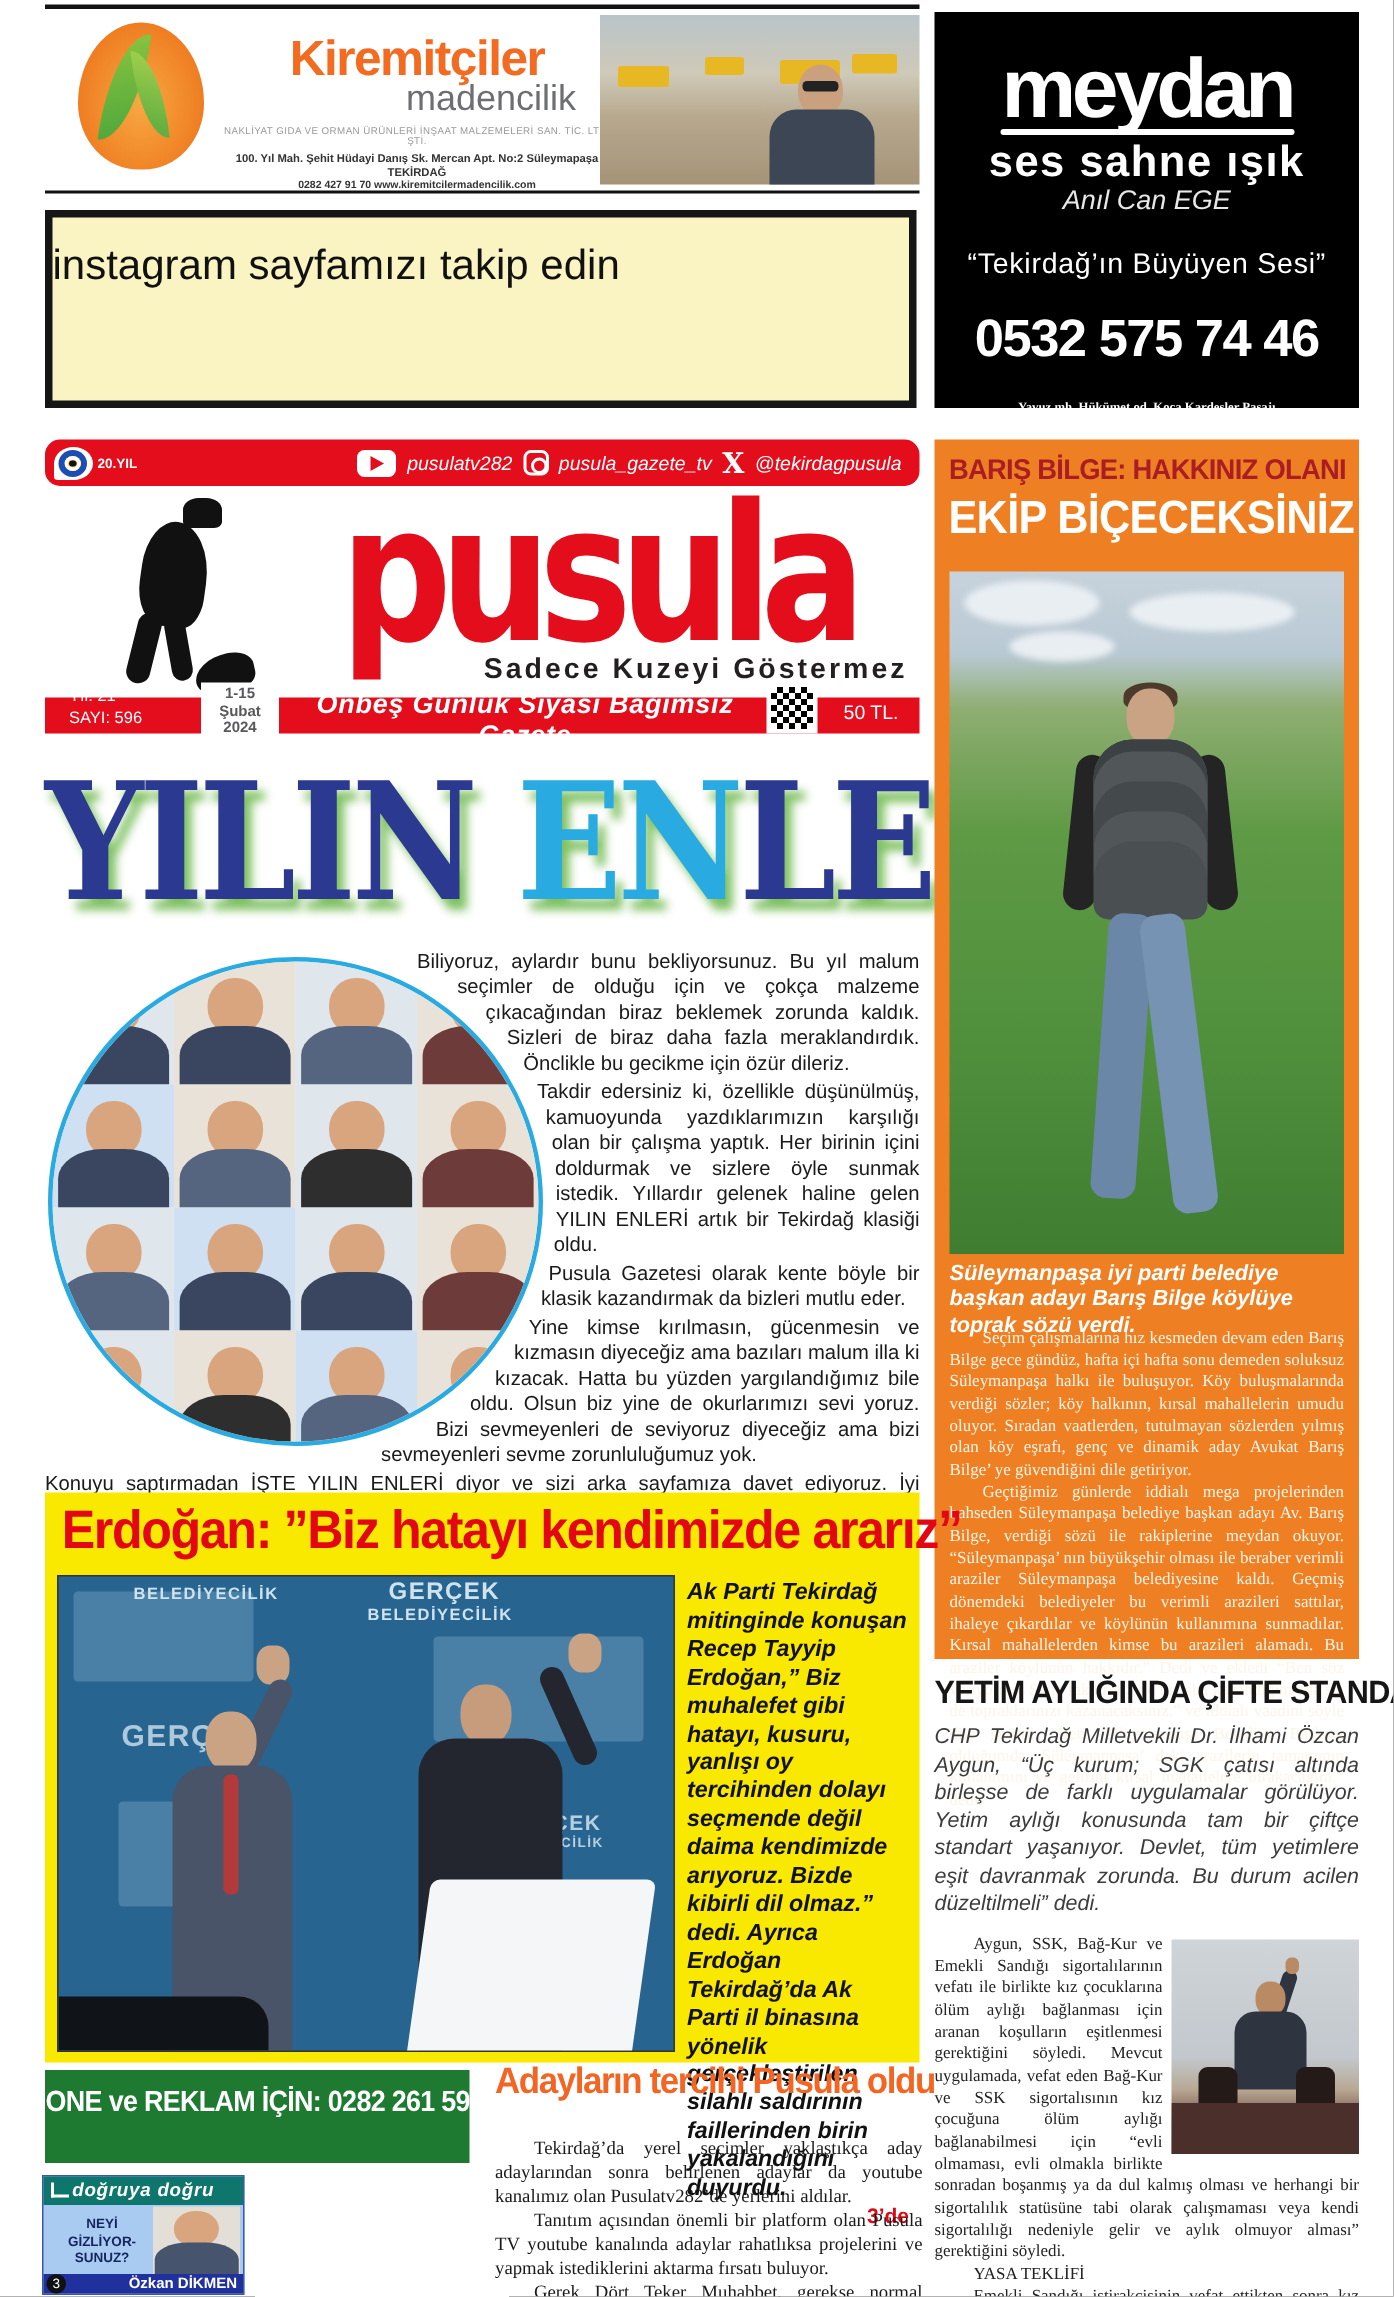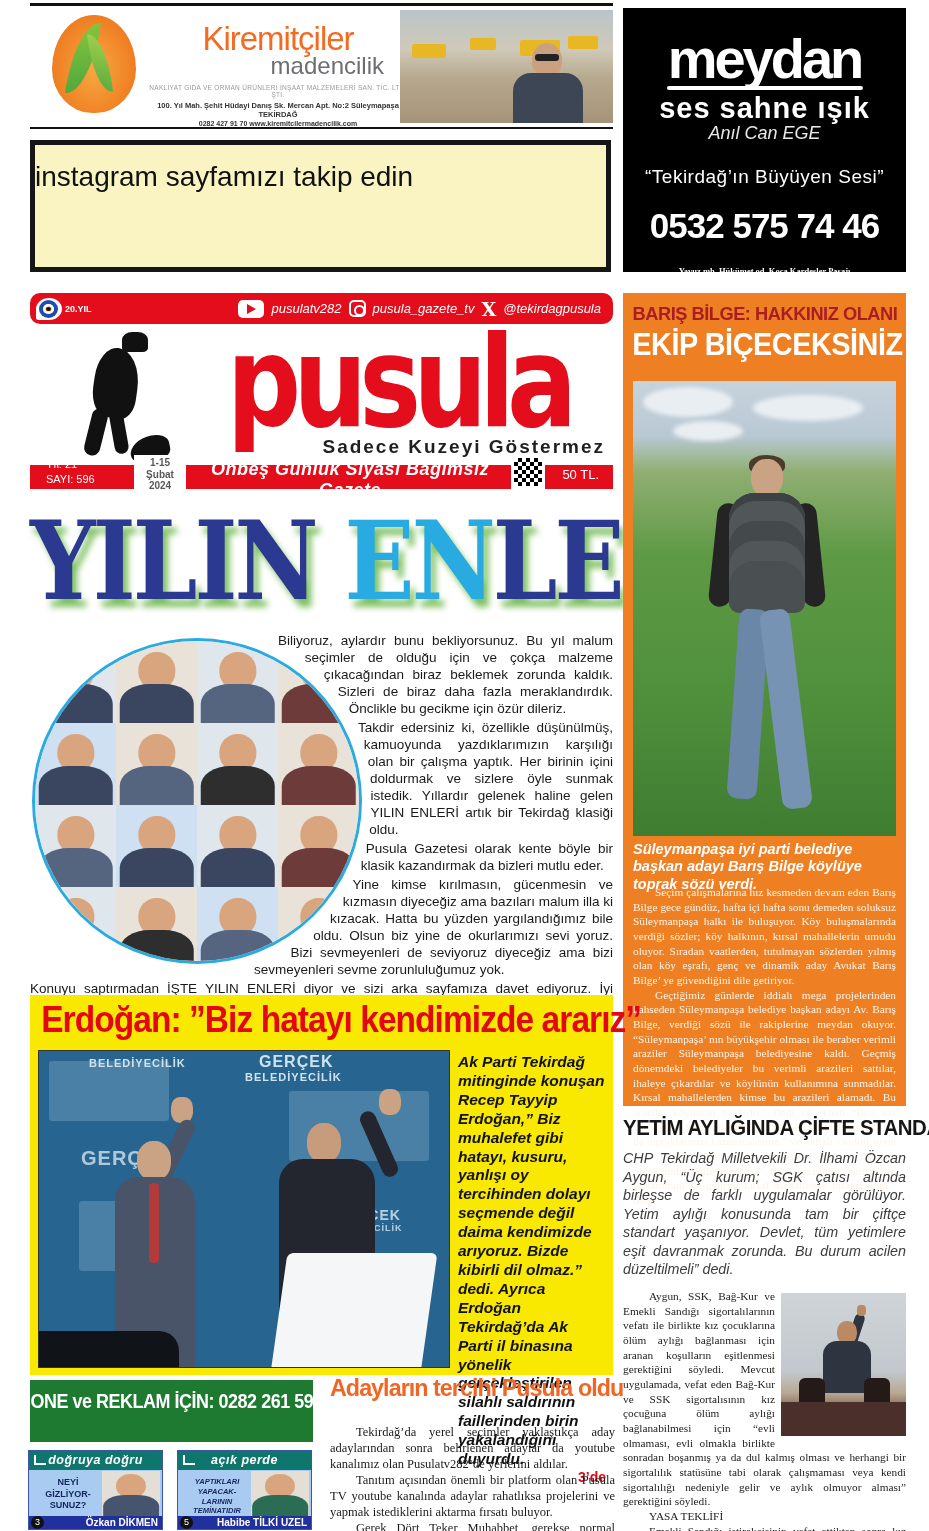--- a/index.html
+++ b/index.html
@@ -18,21 +18,21 @@
   #ad-kiremitciler { left:30px; top:8px; width:583px; height:117px; background:#fff; display:flex; }
   .kir-logo { width:100px; height:104px; margin:5px 0 0 14px; position:relative; }
   .kir-flame { position:absolute; left:8px; top:2px; width:84px; height:98px;
     background:radial-gradient(ellipse at 50% 55%, #f7a941 0%, #ef7d22 70%, #e96c17 100%);
     border-radius:50% 50% 48% 48% / 55% 55% 45% 45%; }
   .kir-leaf1 { position:absolute; left:26px; top:8px; width:26px; height:74px; background:linear-gradient(160deg,#8dc63f,#4ba53c);
     border-radius:100% 0 100% 0; transform:rotate(8deg); }
   .kir-leaf2 { position:absolute; left:46px; top:20px; width:20px; height:60px; background:linear-gradient(200deg,#a6d24e,#57a83e);
     border-radius:0 100% 0 100%; transform:rotate(-6deg); }
   .kir-text { width:268px; padding-top:12px; text-align:center; }
-  .kir-title { font-size:33px; font-weight:normal; color:#f26b21; letter-spacing:-1px; }
+  .kir-title { font-size:33px; font-weight:bold; color:#f26b21; letter-spacing:-1px; }
   .kir-sub { font-size:24px; color:#6d6e71; margin-top:-6px; text-align:right; padding-right:28px; }
   .kir-line1 { font-size:6.5px; color:#9a9a9a; margin-top:4px; letter-spacing:.3px; }
   .kir-line2 { font-size:7.5px; color:#333; font-weight:bold; margin-top:3px; }
   .kir-line3 { font-size:7px; color:#333; font-weight:bold; margin-top:1px; }
   .kir-photo { position:absolute; right:0; top:2px; width:213px; height:113px; overflow:hidden;
     background:linear-gradient(180deg,#b9c4c9 0%,#cfc9b8 35%,#b7a98e 60%,#a59377 100%); }
   .quarry-machine { position:absolute; background:#e8b824; border-radius:2px; }
   .quarry-man { position:absolute; right:28px; bottom:-4px; width:74px; height:84px; }
   .quarry-man .head { position:absolute; left:21px; top:0; width:30px; height:34px; background:#caa07e; border-radius:50% 50% 45% 45%; }
   .quarry-man .glasses { position:absolute; left:24px; top:11px; width:24px; height:7px; background:#222; border-radius:3px; }
@@ -400,28 +400,20 @@
 
   <div class="colbox" style="left:28px;">
     <div class="col-header">doğruya doğru</div>
     <div class="col-bracket"></div>
     <div class="col-title">NEYİ GİZLİYOR- SUNUZ?</div>
     <div class="col-photo"></div>
     <div class="col-footer">Özkan DİKMEN</div>
     <div class="col-num">3</div>
   </div>
 
-  <div class="colbox c2" style="left:177px;">
-    <div class="col-header">açık perde</div>
-    <div class="col-bracket"></div>
-    <div class="col-title" style="font-size:7.5px; font-style:italic;">YAPTIKLARI YAPACAK- LARININ TEMİNATIDIR</div>
-    <div class="col-photo"></div>
-    <div class="col-footer">Habibe TİLKİ UZEL</div>
-    <div class="col-num">5</div>
-  </div>
 
   <div id="adaylar" class="abs">
     <div class="ada-head">Adayların tercihi Pusula oldu</div>
     <div class="ada-body">
       <p>Tekirdağ’da yerel seçimler yaklaştıkça aday adaylarından sonra belirlenen adaylar da youtube kanalımız olan Pusulatv282’de yerlerini aldılar.</p>
       <p>Tanıtım açısından önemli bir platform olan Pusula TV youtube kanalında adaylar rahatlıksa projelerini ve yapmak istediklerini aktarma fırsatı buluyor.</p>
       <p>Gerek Dört Teker Muhabbet, gerekse normal röportajlarla seçmenlerine ulaşmak isteyen adayların tercihinden dolayı teşekkür ederiz.</p>
     </div>
   </div>
 

